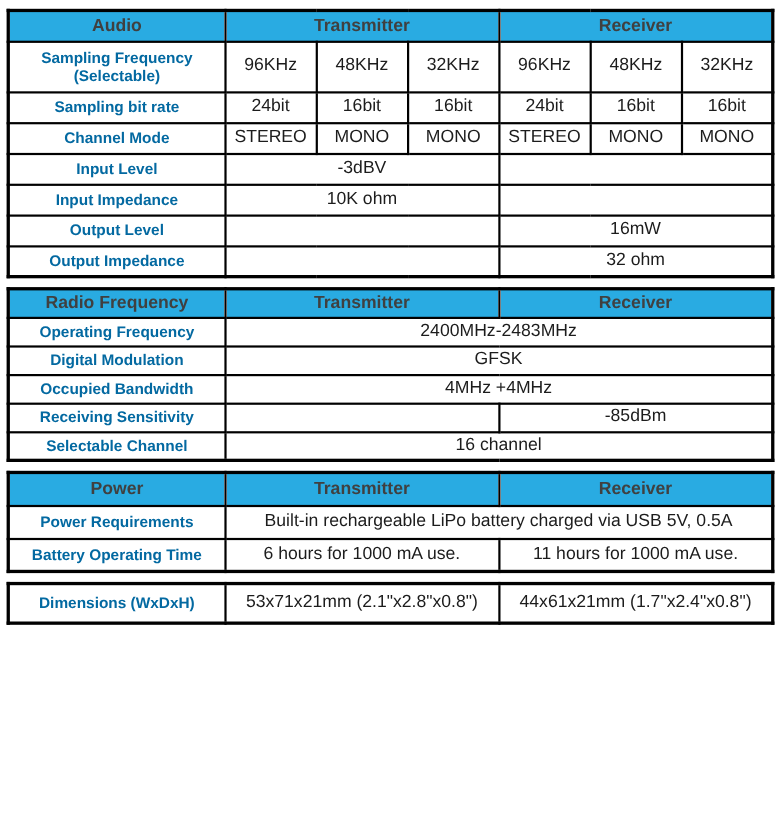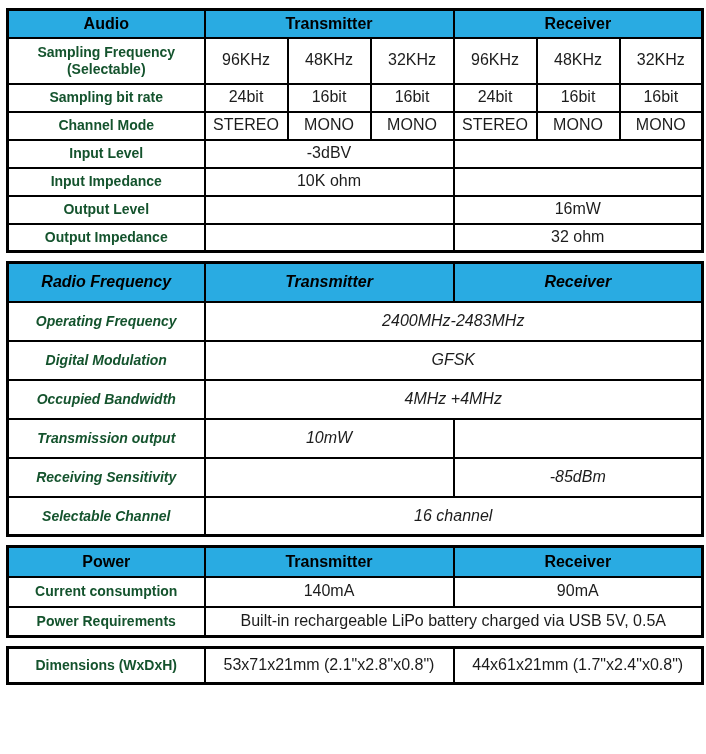--- a/index.html
+++ b/index.html
@@ -26,40 +26,40 @@
     vertical-align: middle;
     padding: 1px 2px;
     color: #1c1c1c;
     font-size: 16px;
     font-weight: normal;
     overflow: hidden;
     line-height: 1.15;
   }
   .spec tr.head th {
     background: #29ABE2;
-    color: #000000;
+    color: #404040;
     font-weight: bold;
     font-size: 16px;
   }
   .spec tr.head th.label { padding: 1px 14px; }
   .spec td.label {
     font-weight: bold;
     font-size: 14px;
-    color: #14532d;
+    color: #0369a1;
   }
 
   
   col.c-label { width: 197px; }
   .audio col.c-sub { width: 83px; }
   .half col.c-half { width: 249px; }
 
   
   .audio tr        { height: 28px; }
   .audio tr.r-tall { height: 46px; }
-  .rf tr           { height: 39px; font-style: italic; }
+  .rf tr           { height: 26px; }
   .power tr        { height: 30px; }
   .dims tr         { height: 36px; }
   .dims tr.r-head  { height: 47px; }
 </style>
 </head>
 <body>
 
 <div class="sheet">
 
   <table class="spec audio">
@@ -146,25 +146,20 @@
     </tr>
     <tr>
       <td class="label">Digital Modulation</td>
       <td colspan="2">GFSK</td>
     </tr>
     <tr>
       <td class="label">Occupied Bandwidth</td>
       <td colspan="2">4MHz +4MHz</td>
     </tr>
     <tr>
-      <td class="label">Transmission output</td>
-      <td>10mW</td>
-      <td></td>
-    </tr>
-    <tr>
       <td class="label">Receiving Sensitivity</td>
       <td></td>
       <td>-85dBm</td>
     </tr>
     <tr>
       <td class="label">Selectable Channel</td>
       <td colspan="2">16 channel</td>
     </tr>
   </tbody>
     </table>
@@ -175,27 +170,27 @@
         <col class="c-half">
         <col class="c-half">
     </colgroup>
     <tbody>
         <tr class="head">
       <th class="label">Power</th>
       <th>Transmitter</th>
       <th>Receiver</th>
     </tr>
     <tr>
-      <td class="label">Current consumption</td>
-      <td>140mA</td>
-      <td>90mA</td>
-    </tr>
-    <tr>
       <td class="label">Power Requirements</td>
       <td colspan="2">Built-in rechargeable LiPo battery charged via USB 5V, 0.5A</td>
+    </tr>
+    <tr>
+      <td class="label">Battery Operating Time</td>
+      <td>6 hours for 1000 mA use.</td>
+      <td>11 hours for 1000 mA use.</td>
     </tr>
   </tbody>
     </table>
 
   <table class="spec dims half">
     <colgroup>
       <col class="c-label">
         <col class="c-half">
         <col class="c-half">
     </colgroup>

